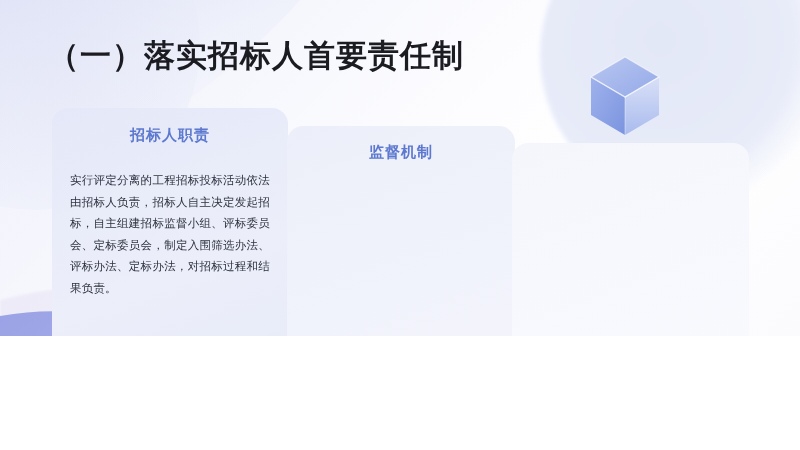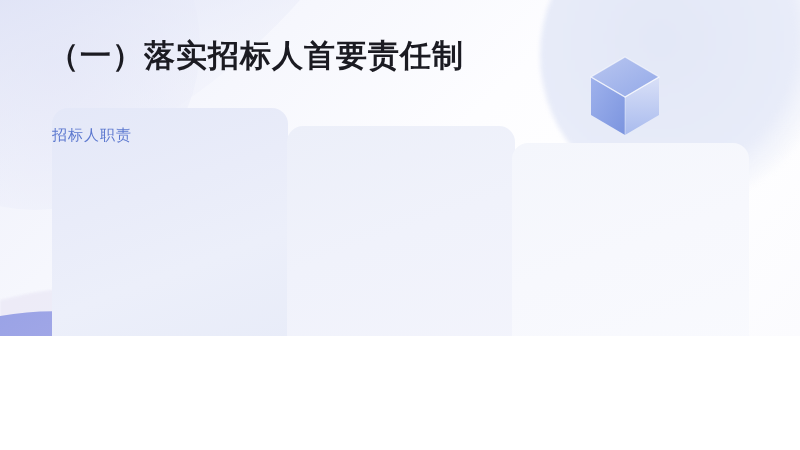--- a/index.html
+++ b/index.html
@@ -79,23 +79,23 @@
   }
   .card-3 {
     left: 512px; top: 143px;
     width: 237px; height: 241px;
     background: linear-gradient(160deg, #f4f6fc 0%, #f7f8fd 45%, #f9fafe 100%);
   }
 
   .card-title {
     position: absolute;
     left: 0; right: 0;
-    text-align: left;
+    text-align: center;
     font-size: 15px;
-    font-weight: normal;
+    font-weight: bold;
     color: #5c78cf;
     letter-spacing: 1px;
   }
   .card-1 .card-title { top: 18px; }
   .card-2 .card-title { top: 17px; }
   .card-3 .card-title { top: 17px; }
 
   .card-body {
     position: absolute;
     left: 18px;
@@ -189,23 +189,25 @@
 
     <path d="M420,450 C470,420 540,388 640,382 C710,378 765,390 800,404 L800,450 Z" fill="#ffffff" opacity="0.30"></path>
   </svg>
 
   <div class="blob-mid"></div>
 
   <div class="title">（一）落实招标人首要责任制</div>
 
   <div class="card card-1">
     <div class="card-title">招标人职责</div>
+    <div class="card-body">实行评定分离的工程招标投标活动依法由招标人负责，招标人自主决定发起招标，自主组建招标监督小组、评标委员会、定标委员会，制定入围筛选办法、评标办法、定标办法，对招标过程和结果负责。</div>
   </div>
 
   <div class="card card-2">
+    <div class="card-title">监督机制</div>
   </div>
 
   <div class="card card-3">
   </div>
 
   <div class="cube cube-big">
     <svg width="74" height="82" viewBox="0 0 74 82">
       <defs>
         <linearGradient id="cubeTopA" x1="0" y1="0" x2="1" y2="1">
           <stop offset="0%" stop-color="#b9c6f0"></stop>

